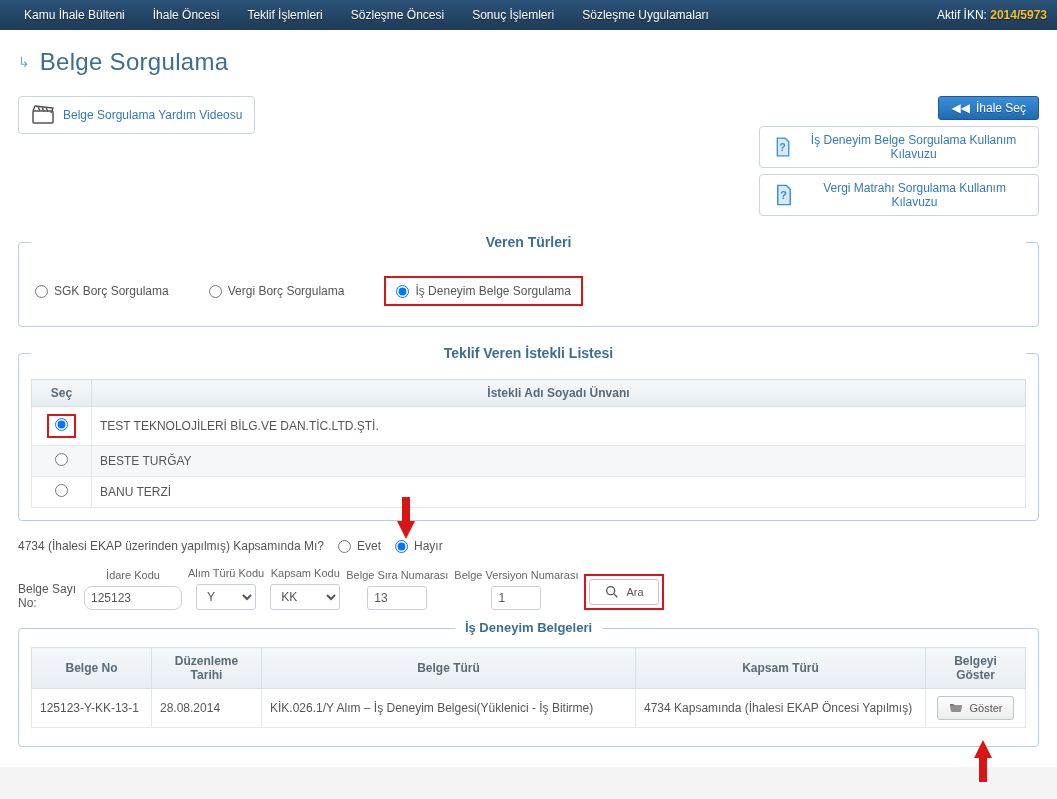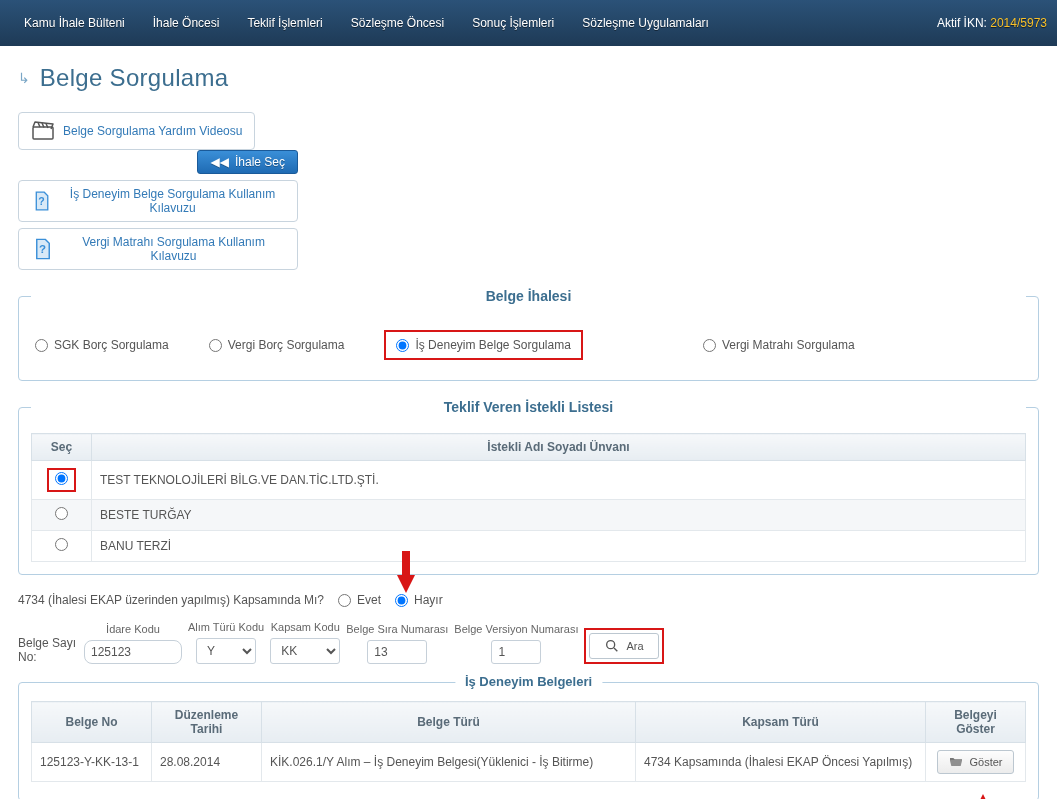--- a/index.html
+++ b/index.html
@@ -1,31 +1,31 @@
 <!DOCTYPE html>
 <html><head>
 <meta charset="utf-8">
 <style>
   * { box-sizing: border-box; margin: 0; padding: 0; font-family: Arial, sans-serif; }
   body { background: #f4f4f4; width: 1057px; height: 799px; overflow: hidden; }
 
   .topbar {
     background: linear-gradient(to bottom, #2b5278, #1e3a56);
-    height: 46px;
+    height: 30px;
     display: flex;
     align-items: center;
     padding: 0 10px;
     color: #fff;
     font-size: 12px;
     justify-content: space-between;
   }
   .topbar-menus { display: flex; gap: 0; }
   .topbar-menu-item { padding: 0 14px; cursor: pointer; line-height: 30px; text-shadow: 0 1px 0 rgba(0,0,0,0.5); }
   .topbar-right { font-size: 12px; }
-  .ikn-value { color: #f7c02a; font-weight: normal; text-shadow: 0 1px 1px rgba(0,0,0,0.6);}
+  .ikn-value { color: #f7c02a; font-weight: bold; text-shadow: 0 1px 1px rgba(0,0,0,0.6);}
 
   .page-header {
     padding: 18px 18px 10px 18px;
     background: #fff;
     display: flex;
     align-items: center;
     gap: 10px;
   }
   .page-header-icon { color: #7aa6c6; font-size: 14px; }
   .page-title {
@@ -38,21 +38,20 @@
   .content {
     background: #fff;
     padding: 10px 18px 20px 18px;
   }
 
   .action-row {
     display: flex;
     justify-content: space-between;
     align-items: flex-start;
     margin-bottom: 18px;
-    flex-direction: column;
   }
 
   .help-btn {
     background: #fff;
     border: 1px solid #c8d4de;
     border-radius: 4px;
     padding: 6px 12px;
     font-size: 12px;
     color: #337ab7;
     display: inline-flex;
@@ -277,37 +276,33 @@
             <path fill="#3a8fd8" d="M6 2h9l4 4v16H6z" opacity=".2"></path>
             <path fill="none" stroke="#3a8fd8" stroke-width="1.5" d="M6 2h9l4 4v16H6z"></path>
             <text x="12" y="16" text-anchor="middle" font-size="12" fill="#3a8fd8" font-weight="bold">?</text>
           </svg>
         <span>Vergi Matrahı Sorgulama Kullanım Kılavuzu</span>
       </button>
     </div>
   </div>
 
   <fieldset class="panel">
-    <legend class="legend-wrap">Belge İhalesi</legend>
+    <legend class="legend-wrap">Veren Türleri</legend>
     <div class="belge-types">
       <label class="radio-opt">
         <input type="radio" name="bt" style="">
         <span>SGK Borç Sorgulama</span>
       </label>
       <label class="radio-opt">
         <input type="radio" name="bt" style="">
         <span>Vergi Borç Sorgulama</span>
       </label>
       <label class="radio-opt red-box">
         <input type="radio" name="bt" checked="" style="">
         <span>İş Deneyim Belge Sorgulama</span>
-      </label>
-      <label class="radio-opt" style="margin-left:80px;">
-        <input type="radio" name="bt" style="">
-        <span>Vergi Matrahı Sorgulama</span>
       </label>
     </div>
   </fieldset>
 
   <fieldset class="panel">
     <legend class="legend-wrap">Teklif Veren İstekli Listesi</legend>
     <table class="list-table">
       <thead>
         <tr>
           <th style="width:60px;">Seç</th>

